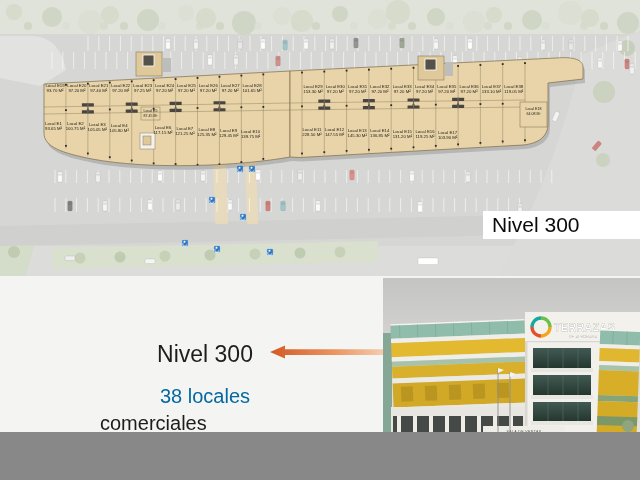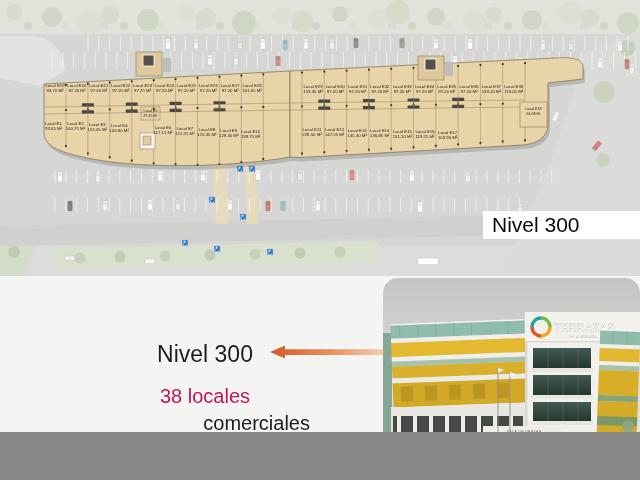--- a/index.html
+++ b/index.html
@@ -6,25 +6,25 @@
   .slide{position:relative;width:640px;height:432px;background:#f4f4f2;overflow:hidden;
          font-family:"Liberation Sans",sans-serif;}
   .siteplan{position:absolute;left:0;top:0;width:640px;height:276px;}
   .siteplan svg{display:block;width:640px;height:276px;}
   .nivel-badge{position:absolute;left:483px;top:211px;width:157px;height:28px;background:#ffffff;
                display:flex;align-items:center;padding-left:9px;box-sizing:border-box;
                font-size:21px;color:#0b0b0b;letter-spacing:0px;}
   .co-head{position:absolute;left:110px;top:341px;width:190px;text-align:center;
            font-size:23px;color:#1d1d1b;}
   .co-l1{position:absolute;left:110px;top:385px;width:190px;text-align:center;
-         font-size:20px;color:#be185d;}
-  .co-l2{position:absolute;left:100px;top:412px;width:210px;text-align:right;
+         font-size:20px;color:#0369a1;}
+  .co-l2{position:absolute;left:100px;top:412px;width:210px;text-align:left;
          font-size:20px;color:#1d1d1b;}
   .arrow-svg{position:absolute;left:268px;top:343px;width:132px;height:18px;}
-  .photo{position:absolute;left:383px;top:278px;width:257px;height:202px;overflow:hidden;border-radius:15px;}
+  .photo{position:absolute;left:383px;top:278px;width:257px;height:202px;overflow:hidden;}
   .photo svg{display:block;width:257px;height:202px;}
 </style>
 </head>
 <body>
 
 <div class="slide">
 
   <div class="siteplan">
     <svg id="plan" viewBox="0 0 640 276">
       <defs>

